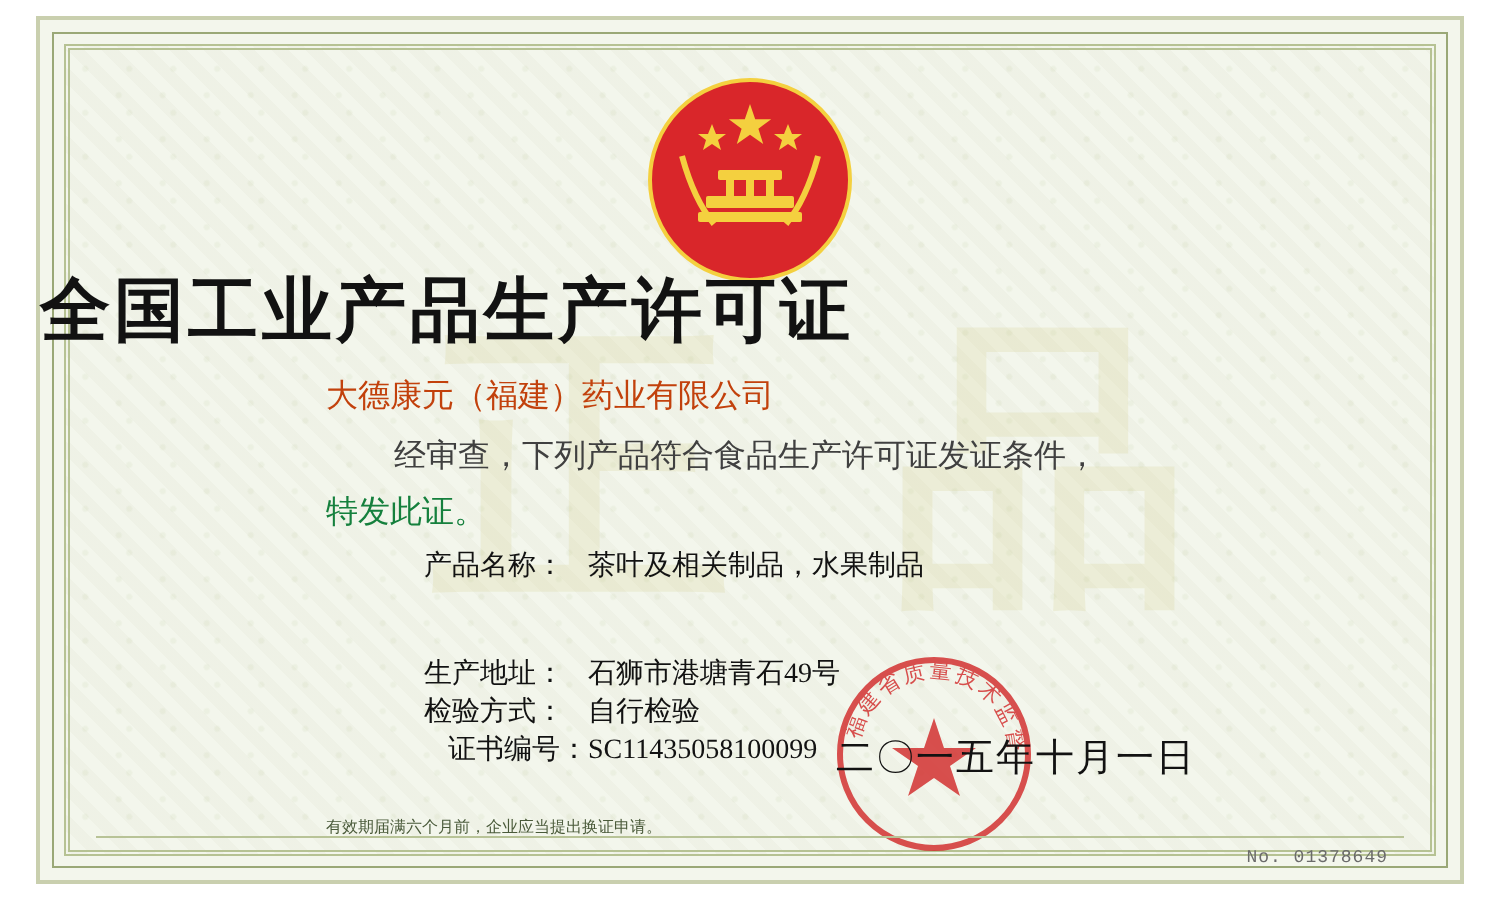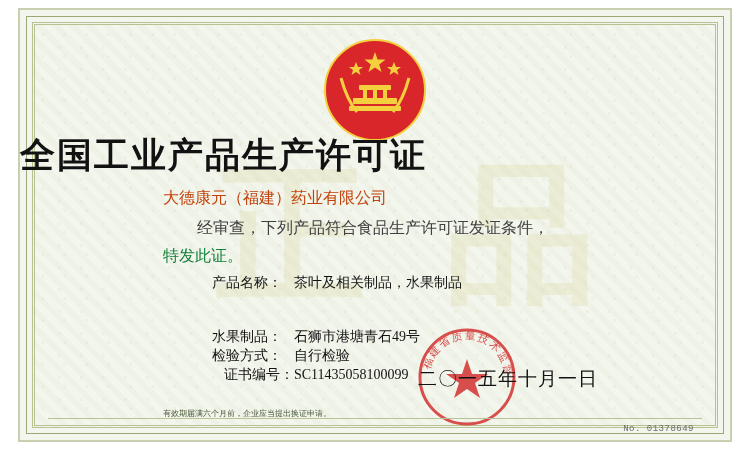--- a/index.html
+++ b/index.html
@@ -252,21 +252,21 @@
     <div class="company">大德康元（福建）药业有限公司</div>
     <div class="statement1">经审查，下列产品符合食品生产许可证发证条件，</div>
     <div class="statement2">特发此证。</div>
 
     <div class="field f-product">
       <span class="lab">产品名称：</span><span class="val">茶叶及相关制品，水果制品</span>
     </div>
 
 
     <div class="field f-prodaddr">
-      <span class="lab">水果制品：</span><span class="val">石狮市港塘青石49号</span>
+      <span class="lab">生产地址：</span><span class="val">石狮市港塘青石49号</span>
     </div>
 
     <div class="field f-inspect">
       <span class="lab">检验方式：</span><span class="val">自行检验</span>
     </div>
 
     <div class="field f-certno">
       <span class="lab">证书编号：</span><span class="val">SC11435058100099</span>
     </div>
 

